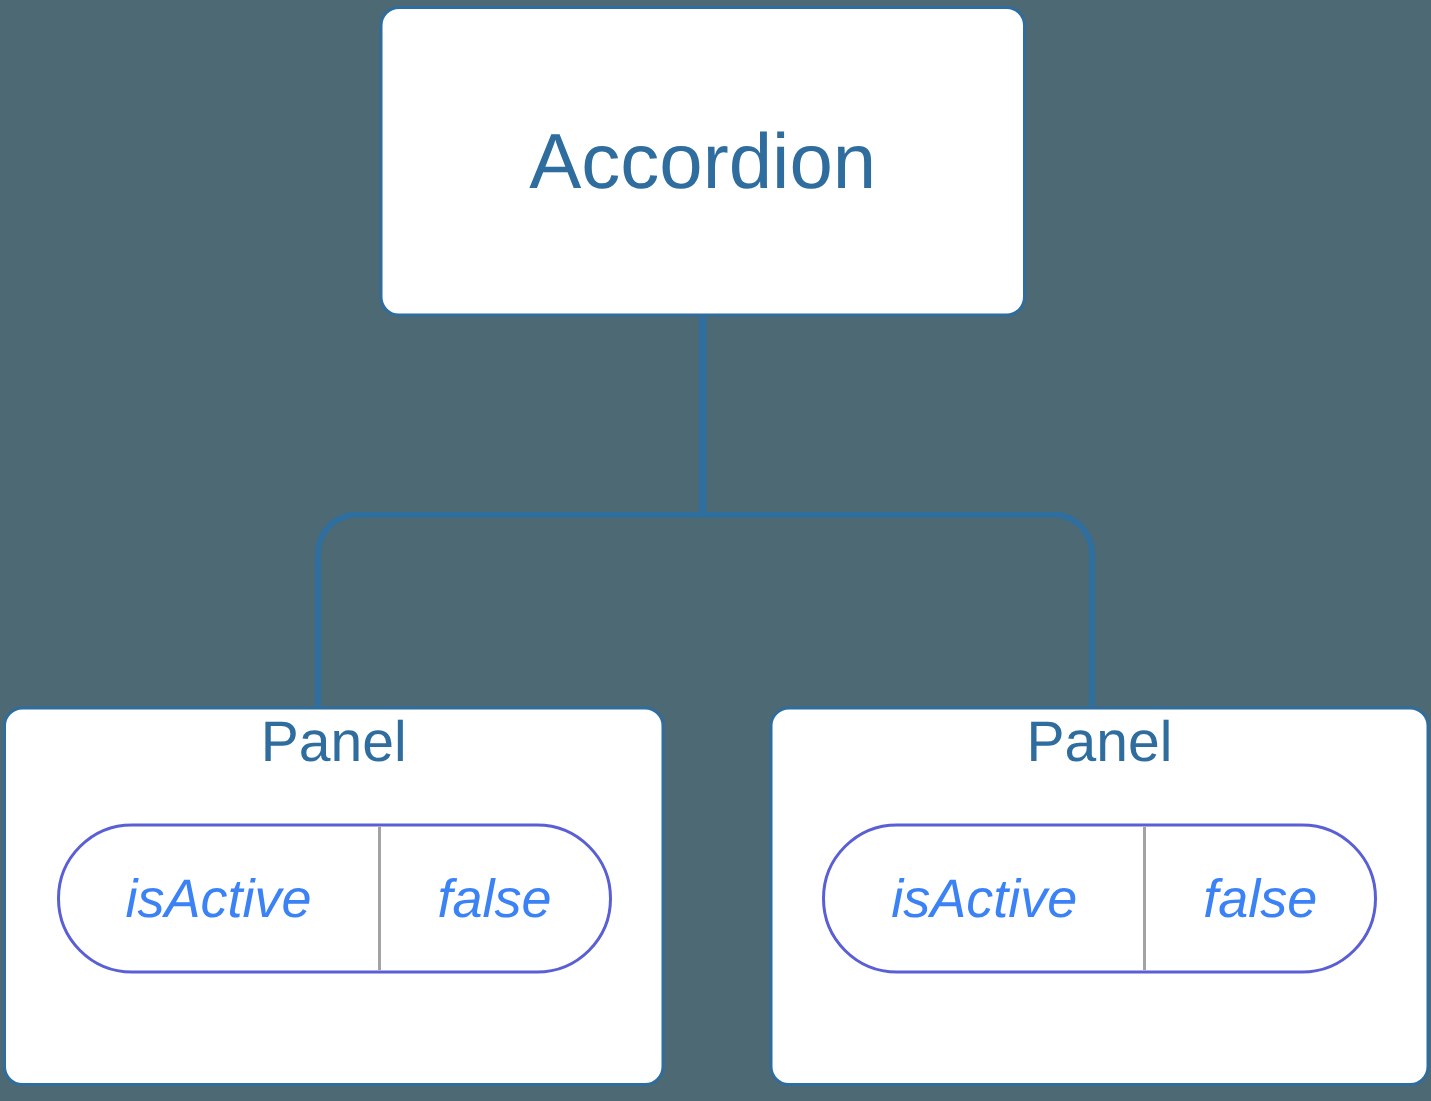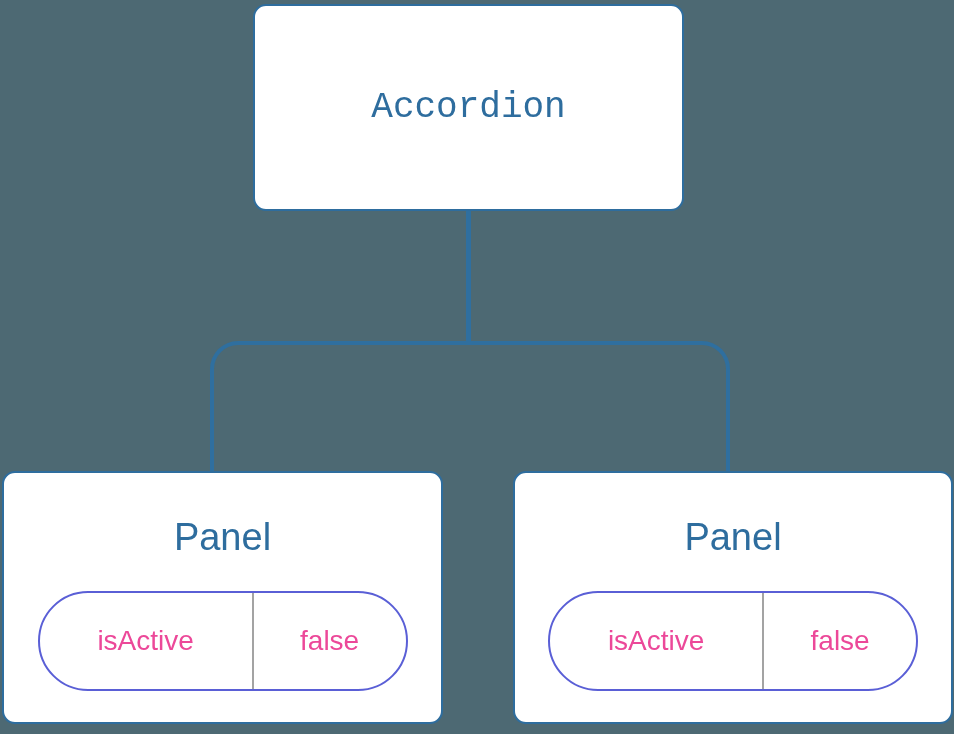--- a/index.html
+++ b/index.html
@@ -32,22 +32,21 @@
   .root-node {
     left: 253px;
     top: 4px;
     width: 431px;
     height: 207px;
     display: flex;
     align-items: center;
     justify-content: center;
   }
   .root-node .node-title {
-    font-size: 36px;
-    font-family: Liberation Mono, monospace;
+    font-size: 52px;
   }
 
   
   .connector-stem {
     position: absolute;
     left: 466px;
     top: 211px;
     width: 5px;
     height: 134px;
     background: #2F6F9F;
@@ -66,21 +65,20 @@
     border-top-left-radius: 28px;
     border-top-right-radius: 28px;
     background: transparent;
   }
 
   
   .panel-node {
     top: 471px;
     width: 441px;
     height: 253px;
-    padding-top: 42px;
   }
   .panel-left  { left: 2px; }
   .panel-right { left: 513px; width: 440px; }
   .panel-node .node-title {
     font-size: 38px;
     line-height: 1.2;
   }
 
   
   .prop-pill {
@@ -90,23 +88,24 @@
     border: 2.5px solid #5A5FD6;
     border-radius: 50px;
     display: flex;
     align-items: stretch;
     overflow: hidden;
   }
   .prop-cell {
     display: flex;
     align-items: center;
     justify-content: center;
-    color: #ec4899;
-    font-size: 28px;
+    color: #3b82f6;
+    font-size: 36px;
     font-weight: 400;
+    font-style: italic;
   }
   .prop-name-cell {
     flex: 0 0 58%;
   }
   .prop-value-cell {
     flex: 1 1 auto;
     border-left: 2px solid #a3a3a3;
   }
 </style>
 </head>

